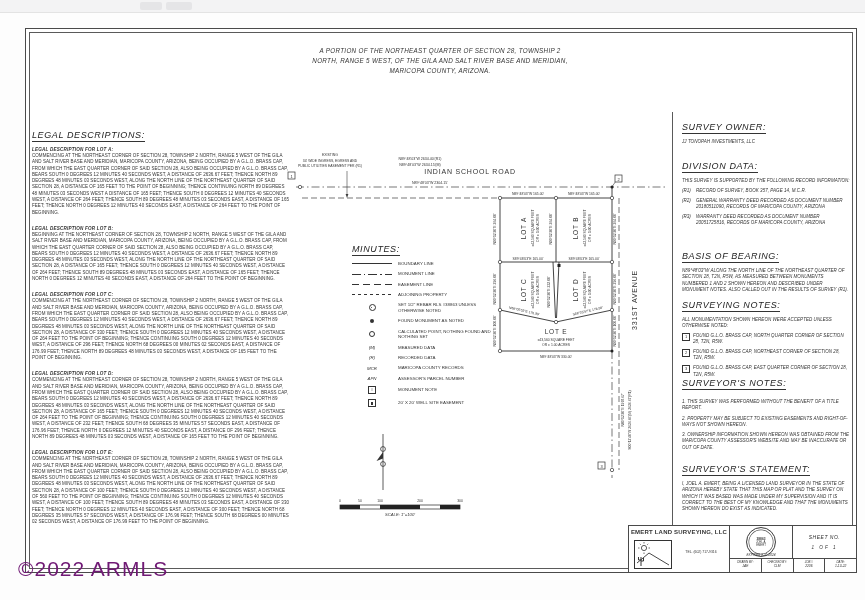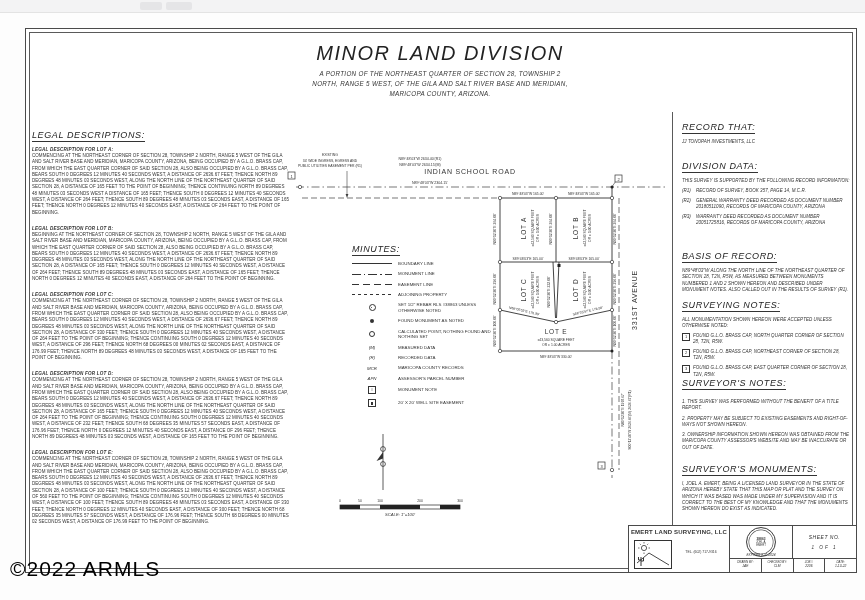--- a/index.html
+++ b/index.html
@@ -75,37 +75,36 @@
   .seal-exp{position:absolute;left:0;bottom:1px;width:100%;text-align:center;font-size:3.2px;font-style:italic;white-space:nowrap;}
   .tb-sheet{flex:1;position:relative;}
   .tb-sheet-label{position:absolute;left:0;top:8px;width:100%;text-align:center;font-size:5px;letter-spacing:.5px;font-style:italic;}
   .tb-sheet-value{position:absolute;left:0;top:19px;width:100%;text-align:center;font-size:4.6px;letter-spacing:2px;font-style:italic;}
   .tb-bottom{height:13px;border-top:1px solid #4a4a4a;display:flex;}
   .tb-cell{flex:1;border-right:1px solid #4a4a4a;text-align:center;padding-top:1px;}
   .tb-cell:last-child{border-right:none;}
   .tb-cell-label{font-size:2.9px;font-style:italic;}
   .tb-cell-value{font-size:3.3px;font-style:italic;}
   
-  .watermark{position:absolute;left:10px;top:557px;font-size:21px;color:#000000;letter-spacing:1px;font-weight:500;}
+  .watermark{position:absolute;left:18px;top:557px;font-size:21px;color:#701a75;letter-spacing:1px;font-weight:500;}
 </style>
 </head>
 <body>
 
 <div class="viewer-bar">
   <div class="viewer-btn b1"></div>
   <div class="viewer-btn b2"></div>
 </div>
 
 <div id="sheet">
   <div id="sheet-inner"></div>
 </div>
 <div class="right-divider"></div>
 
 <div class="plat-title-block">
-  <div class="plat-title">MINOR LAND DIVISION</div>
   <div class="plat-subtitle">
     <div>A PORTION OF THE NORTHEAST QUARTER OF SECTION 28, TOWNSHIP 2</div>
     <div>NORTH, RANGE 5 WEST, OF THE GILA AND SALT RIVER BASE AND MERIDIAN,</div>
     <div>MARICOPA COUNTY, ARIZONA.</div>
   </div>
 </div>
 
 <div class="left-col">
   <div class="col-heading">LEGAL DESCRIPTIONS:</div>
   <div class="lot-desc">
@@ -124,21 +123,21 @@
     <div class="lot-title">LEGAL DESCRIPTION FOR LOT D:</div>
     <div class="smallbody">COMMENCING AT THE NORTHEAST CORNER OF SECTION 28, TOWNSHIP 2 NORTH, RANGE 5 WEST OF THE GILA AND SALT RIVER BASE AND MERIDIAN, MARICOPA COUNTY, ARIZONA, BEING OCCUPIED BY A G.L.O. BRASS CAP, FROM WHICH THE EAST QUARTER CORNER OF SAID SECTION 28, ALSO BEING OCCUPIED BY A G.L.O. BRASS CAP, BEARS SOUTH 0 DEGREES 12 MINUTES 40 SECONDS WEST, A DISTANCE OF 2636.67 FEET; THENCE NORTH 89 DEGREES 48 MINUTES 03 SECONDS WEST, ALONG THE NORTH LINE OF THE NORTHEAST QUARTER OF SAID SECTION 28, A DISTANCE OF 165 FEET; THENCE SOUTH 0 DEGREES 12 MINUTES 40 SECONDS WEST, A DISTANCE OF 264 FEET TO THE POINT OF BEGINNING; THENCE CONTINUING SOUTH 0 DEGREES 12 MINUTES 40 SECONDS WEST, A DISTANCE OF 232 FEET; THENCE SOUTH 68 DEGREES 35 MINUTES 57 SECONDS EAST, A DISTANCE OF 176.96 FEET; THENCE NORTH 0 DEGREES 12 MINUTES 40 SECONDS EAST, A DISTANCE OF 296 FEET; THENCE NORTH 89 DEGREES 48 MINUTES 03 SECONDS WEST, A DISTANCE OF 165 FEET TO THE POINT OF BEGINNING.</div>
   </div>
   <div class="lot-desc">
     <div class="lot-title">LEGAL DESCRIPTION FOR LOT E:</div>
     <div class="smallbody">COMMENCING AT THE NORTHEAST CORNER OF SECTION 28, TOWNSHIP 2 NORTH, RANGE 5 WEST OF THE GILA AND SALT RIVER BASE AND MERIDIAN, MARICOPA COUNTY, ARIZONA, BEING OCCUPIED BY A G.L.O. BRASS CAP, FROM WHICH THE EAST QUARTER CORNER OF SAID SECTION 28, ALSO BEING OCCUPIED BY A G.L.O. BRASS CAP, BEARS SOUTH 0 DEGREES 12 MINUTES 40 SECONDS WEST, A DISTANCE OF 2636.67 FEET; THENCE NORTH 89 DEGREES 48 MINUTES 03 SECONDS WEST, ALONG THE NORTH LINE OF THE NORTHEAST QUARTER OF SAID SECTION 28, A DISTANCE OF 100 FEET; THENCE SOUTH 0 DEGREES 12 MINUTES 40 SECONDS WEST, A DISTANCE OF 560 FEET TO THE POINT OF BEGINNING; THENCE CONTINUING SOUTH 0 DEGREES 12 MINUTES 40 SECONDS WEST, A DISTANCE OF 100 FEET; THENCE SOUTH 89 DEGREES 48 MINUTES 03 SECONDS EAST, A DISTANCE OF 330 FEET; THENCE NORTH 0 DEGREES 12 MINUTES 40 SECONDS EAST, A DISTANCE OF 300 FEET; THENCE NORTH 68 DEGREES 35 MINUTES 57 SECONDS WEST, A DISTANCE OF 176.96 FEET; THENCE SOUTH 68 DEGREES 00 MINUTES 02 SECONDS WEST, A DISTANCE OF 176.99 FEET TO THE POINT OF BEGINNING.</div>
   </div>
 </div>
 
 <div class="right-section" style="top:116px;">
-  <div class="col-heading">RECORD THAT:</div>
+  <div class="col-heading">SURVEY OWNER:</div>
   <div class="smallbody" style="font-style:italic;">JJ TONOPAH INVESTMENTS, LLC</div>
 </div>
 
 <div class="right-section" style="top:155px;">
   <div class="col-heading">DIVISION DATA:</div>
   <div class="smallbody" style="font-style:italic;">THIS SURVEY IS SUPPORTED BY THE FOLLOWING RECORD INFORMATION:</div>
   <div class="ref-item">
     <div class="ref-tag">(R1)</div>
     <div class="smallbody" style="font-style:italic;">RECORD OF SURVEY, BOOK 357, PAGE 14, M.C.R.</div>
   </div>
@@ -146,21 +145,21 @@
     <div class="ref-tag">(R2)</div>
     <div class="smallbody" style="font-style:italic;">GENERAL WARRANTY DEED RECORDED AS DOCUMENT NUMBER 20180511090, RECORDS OF MARICOPA COUNTY, ARIZONA</div>
   </div>
   <div class="ref-item">
     <div class="ref-tag">(R3)</div>
     <div class="smallbody" style="font-style:italic;">WARRANTY DEED RECORDED AS DOCUMENT NUMBER 20051725816, RECORDS OF MARICOPA COUNTY, ARIZONA</div>
   </div>
 </div>
 
 <div class="right-section" style="top:245px;">
-  <div class="col-heading">BASIS OF RECORD:</div>
+  <div class="col-heading">BASIS OF BEARING:</div>
   <div class="smallbody" style="font-style:italic;">N89°48'03"W ALONG THE NORTH LINE OF THE NORTHEAST QUARTER OF SECTION 28, T2N, R5W, AS MEASURED BETWEEN MONUMENTS NUMBERED 1 AND 2 SHOWN HEREON AND DESCRIBED UNDER MONUMENT NOTES. ALSO CALLED OUT IN THE RESULTS OF SURVEY (R1).</div>
 </div>
 
 <div class="right-section" style="top:294px;">
   <div class="col-heading">SURVEYING NOTES:</div>
   <div class="smallbody" style="font-style:italic;">ALL MONUMENTATION SHOWN HEREON WERE ACCEPTED UNLESS OTHERWISE NOTED:</div>
   <div class="mon-item">
     <div class="mon-box">1</div>
     <div class="smallbody" style="font-style:italic;">FOUND G.L.O. BRASS CAP, NORTH QUARTER CORNER OF SECTION 28, T2N, R5W.</div>
   </div>
@@ -175,21 +174,21 @@
 </div>
 
 <div class="right-section" style="top:372px;">
   <div class="col-heading">SURVEYOR'S NOTES:</div>
   <div class="smallbody note-item" style="font-style:italic;">1. THIS SURVEY WAS PERFORMED WITHOUT THE BENEFIT OF A TITLE REPORT.</div>
   <div class="smallbody note-item" style="font-style:italic;">2. PROPERTY MAY BE SUBJECT TO EXISTING EASEMENTS AND RIGHT-OF-WAYS NOT SHOWN HEREON.</div>
   <div class="smallbody note-item" style="font-style:italic;">3. OWNERSHIP INFORMATION SHOWN HEREON WAS OBTAINED FROM THE MARICOPA COUNTY ASSESSOR'S WEBSITE AND MAY BE INACCURATE OR OUT OF DATE.</div>
 </div>
 
 <div class="right-section" style="top:458px;">
-  <div class="col-heading">SURVEYOR'S MONUMENTS:</div>
+  <div class="col-heading">SURVEYOR'S STATEMENT:</div>
   <div class="smallbody" style="font-style:italic;">I, JOEL A. EMERT, BEING A LICENSED LAND SURVEYOR IN THE STATE OF ARIZONA HEREBY STATE THAT THIS MAP OR PLAT AND THE SURVEY ON WHICH IT WAS BASED WAS MADE UNDER MY SUPERVISION AND IT IS CORRECT TO THE BEST OF MY KNOWLEDGE AND THAT THE MONUMENTS SHOWN HEREON DO EXIST AS INDICATED.</div>
 </div>
 
 <div class="legend">
   <div class="col-heading">MINUTES:</div>
   <div class="legend-row">
     <div class="legend-sample">
         <div class="ls-line ls-solid"></div>
       </div>
     <div class="legend-label">BOUNDARY LINE</div>

